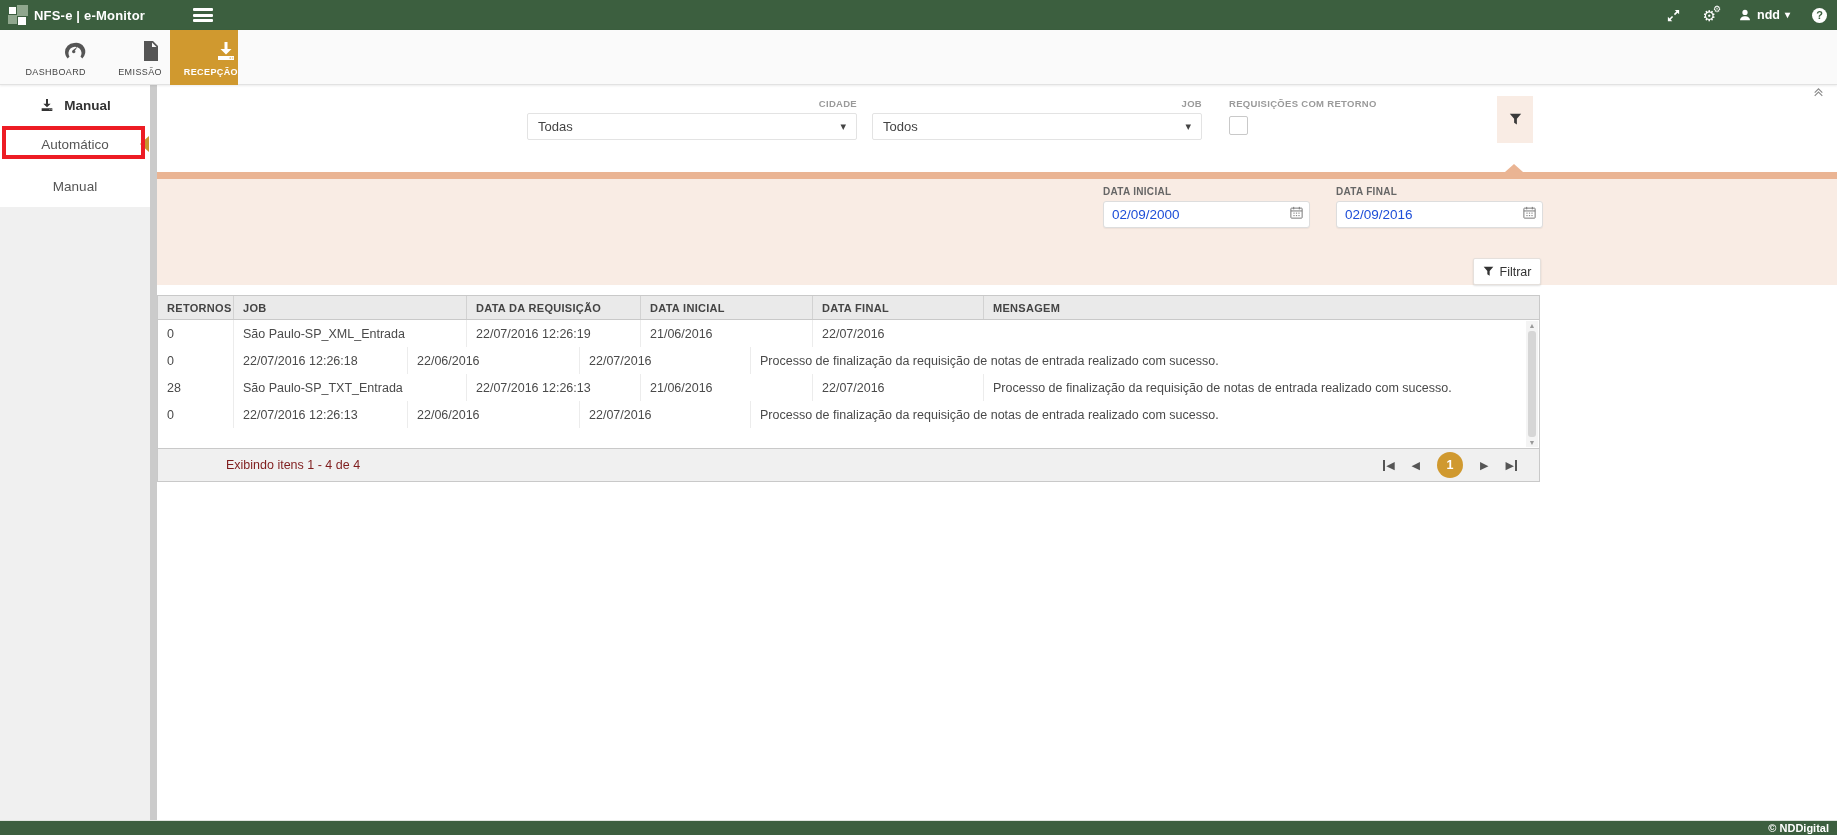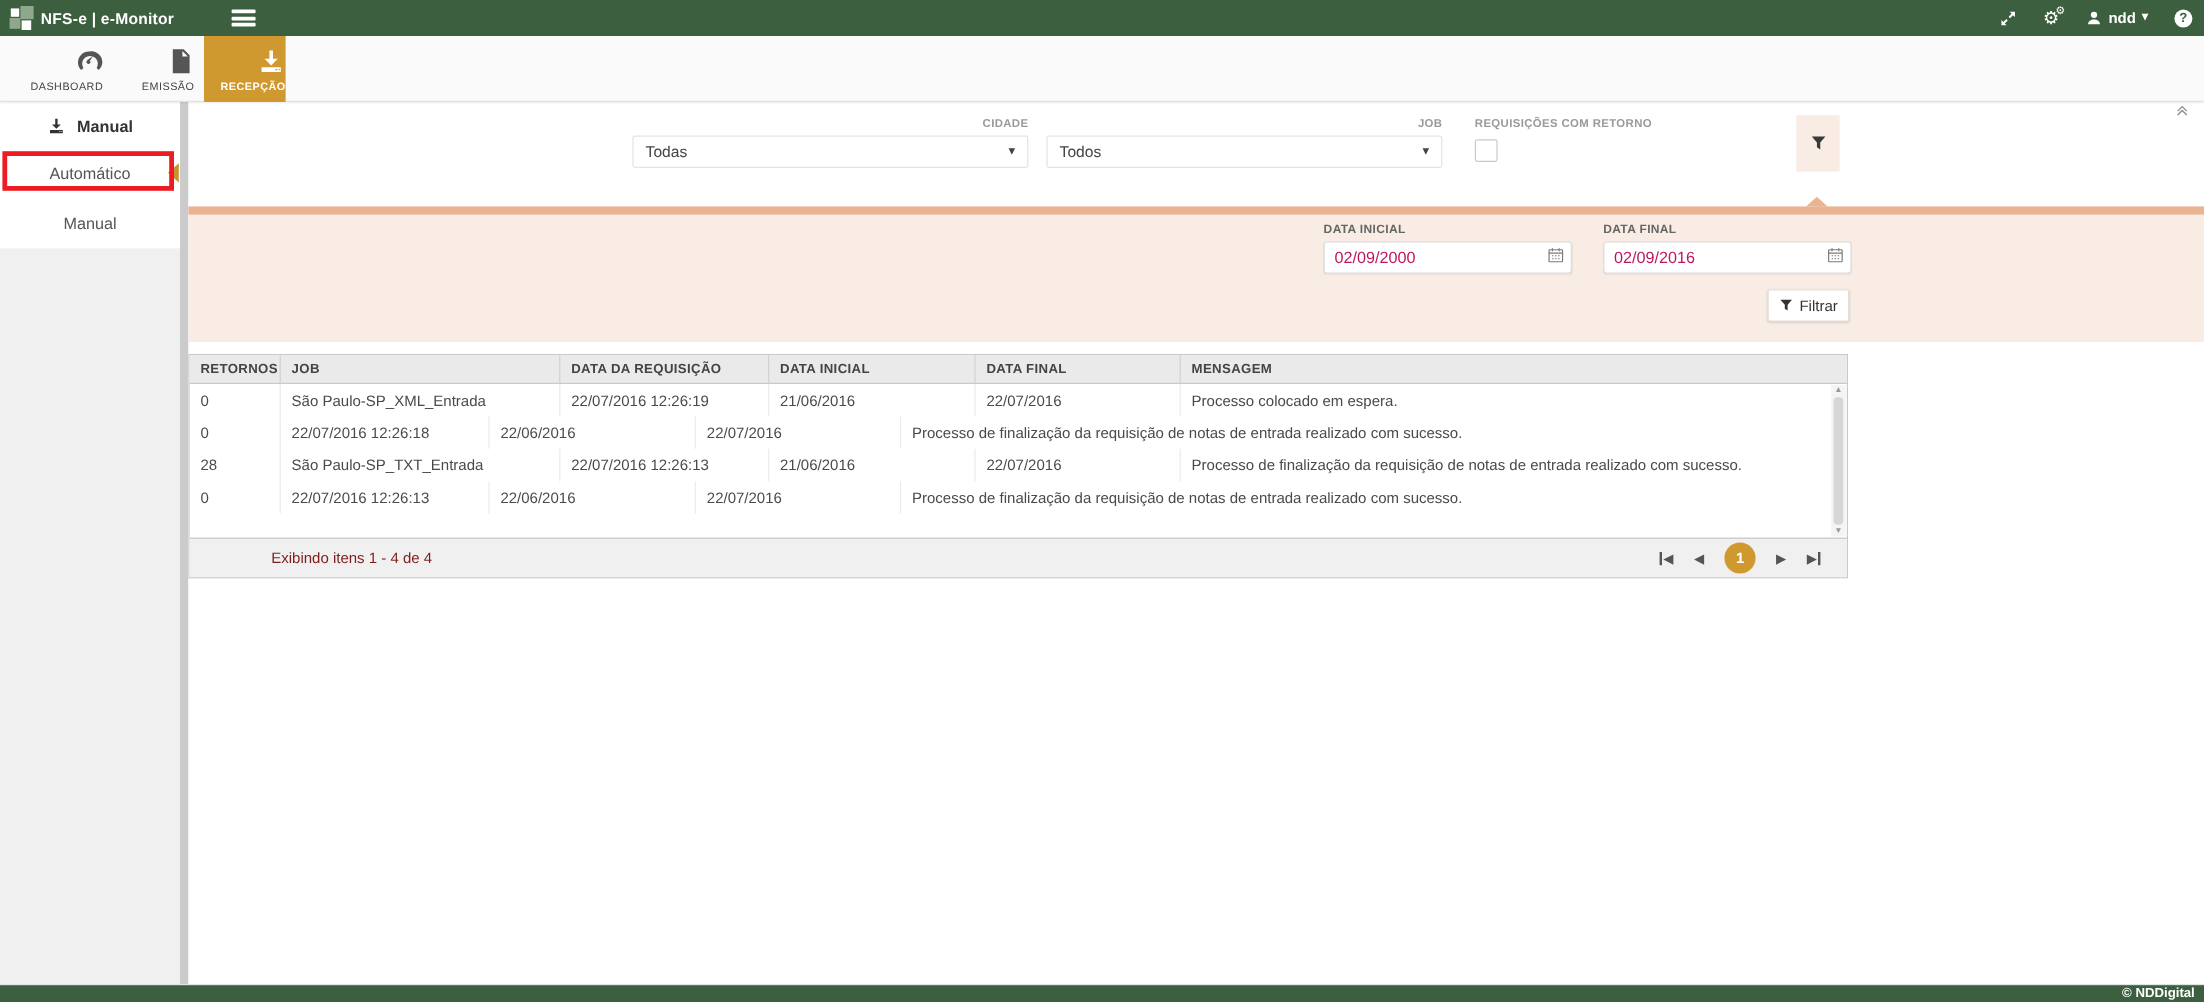--- a/index.html
+++ b/index.html
@@ -66,23 +66,23 @@
   .filter-toggle { position:absolute; left:1340px; top:11px; width:36px; height:47px; background:#F9ECE4; border:none; display:flex; align-items:center; justify-content:center; cursor:pointer; }
   .filter-toggle svg { width:13px; height:13px; fill:#3a3a3a; }
 
   .peach-band { position:absolute; left:0; top:87px; width:100%; height:7px; background:#EAB493; }
   .peach-band .notch { position:absolute; left:1348px; top:-8px; width:0; height:0; border-left:9px solid transparent; border-right:9px solid transparent; border-bottom:8px solid #EAB493; }
   .peach-panel { position:absolute; left:0; top:94px; width:100%; height:106px; background:#F9ECE4; }
   .pp-label { font-size:10px; letter-spacing:.3px; color:#666; font-weight:bold; }
   .date-group { position:absolute; top:7px; }
   .dg1 { left:946px; } .dg2 { left:1179px; }
   .date-input-wrap { margin-top:4px; width:207px; height:27px; background:#fff; border:1px solid #ddd; border-radius:3px; display:flex; align-items:center; padding:0 8px; box-shadow:0 1px 1px rgba(0,0,0,.05); }
-  .date-input { flex:1; border:none; outline:none; font-size:13.5px; color:#be185d; font-family:"Liberation Sans",sans-serif; background:transparent; }
+  .date-input { flex:1; border:none; outline:none; font-size:13.5px; color:#1d4ed8; font-family:"Liberation Sans",sans-serif; background:transparent; }
   .cal-icon svg { width:15px; height:15px; fill:none; stroke:#7a7a7a; stroke-width:1.6; }
-  .filtrar-btn { position:absolute; left:1316px; top:62px; width:68px; height:27px; background:#fff; border:1px solid #e5e0dc; border-radius:2px; box-shadow:0 1px 2px rgba(0,0,0,.12); display:flex; align-items:center; justify-content:center; gap:6px; font-size:12.5px; color:#333; cursor:pointer; font-family:"Liberation Sans",sans-serif; }
+  .filtrar-btn { position:absolute; left:1316px; top:79px; width:68px; height:27px; background:#fff; border:1px solid #e5e0dc; border-radius:2px; box-shadow:0 1px 2px rgba(0,0,0,.12); display:flex; align-items:center; justify-content:center; gap:6px; font-size:12.5px; color:#333; cursor:pointer; font-family:"Liberation Sans",sans-serif; }
   .filtrar-btn svg { width:11px; height:11px; fill:#333; }
 
   
   .table-wrap { position:absolute; left:0; top:210px; width:1383px; border:1px solid #c9c9c9; background:#fff; }
   .t-header { display:flex; height:24px; background:#eaeaea; border-bottom:1px solid #c9c9c9; }
   .t-header .th { font-size:11px; font-weight:bold; color:#444; letter-spacing:.3px; display:flex; align-items:center; padding-left:9px; border-right:1px solid #d2d2d2; }
   .t-header .th:last-child { border-right:none; }
   .t-body { position:relative; height:128px; }
   .t-row { display:flex; height:27px; }
   .t-row .td { font-size:12.5px; color:#4a4a4a; display:flex; align-items:center; padding-left:9px; border-right:1px solid #ececec; overflow:hidden; white-space:nowrap; }
@@ -268,21 +268,20 @@
           <div class="th c4">DATA FINAL</div>
           <div class="th c5">MENSAGEM</div>
         </div>
         <div class="t-body">
           <div class="t-row">
             <div class="td c0">0</div>
             <div class="td c1">São Paulo-SP_XML_Entrada</div>
             <div class="td c2">22/07/2016 12:26:19</div>
             <div class="td c3">21/06/2016</div>
             <div class="td c4">22/07/2016</div>
-            <div class="td c5">Processo colocado em espera.</div>
           </div>
           <div class="t-row">
             <div class="td c0">0</div>
             <div class="td c2">22/07/2016 12:26:18</div>
             <div class="td c3">22/06/2016</div>
             <div class="td c4">22/07/2016</div>
             <div class="td c5">Processo de finalização da requisição de notas de entrada realizado com sucesso.</div>
           </div>
           <div class="t-row">
             <div class="td c0">28</div>

